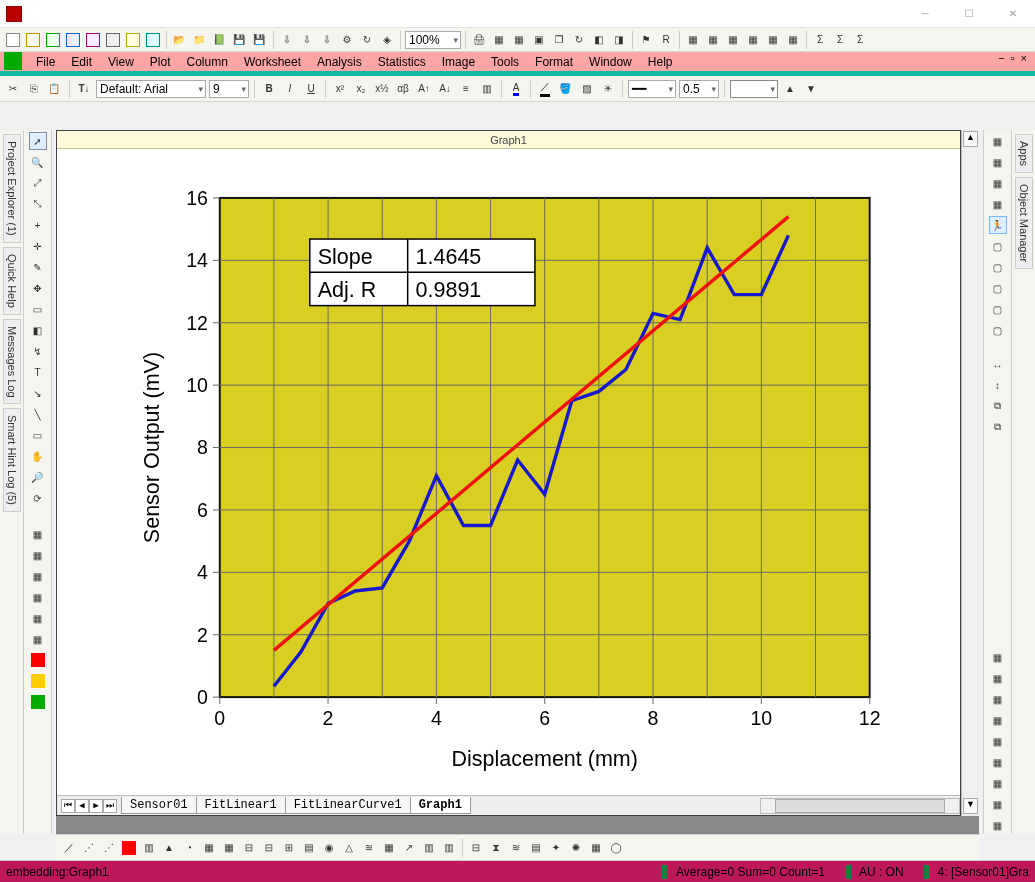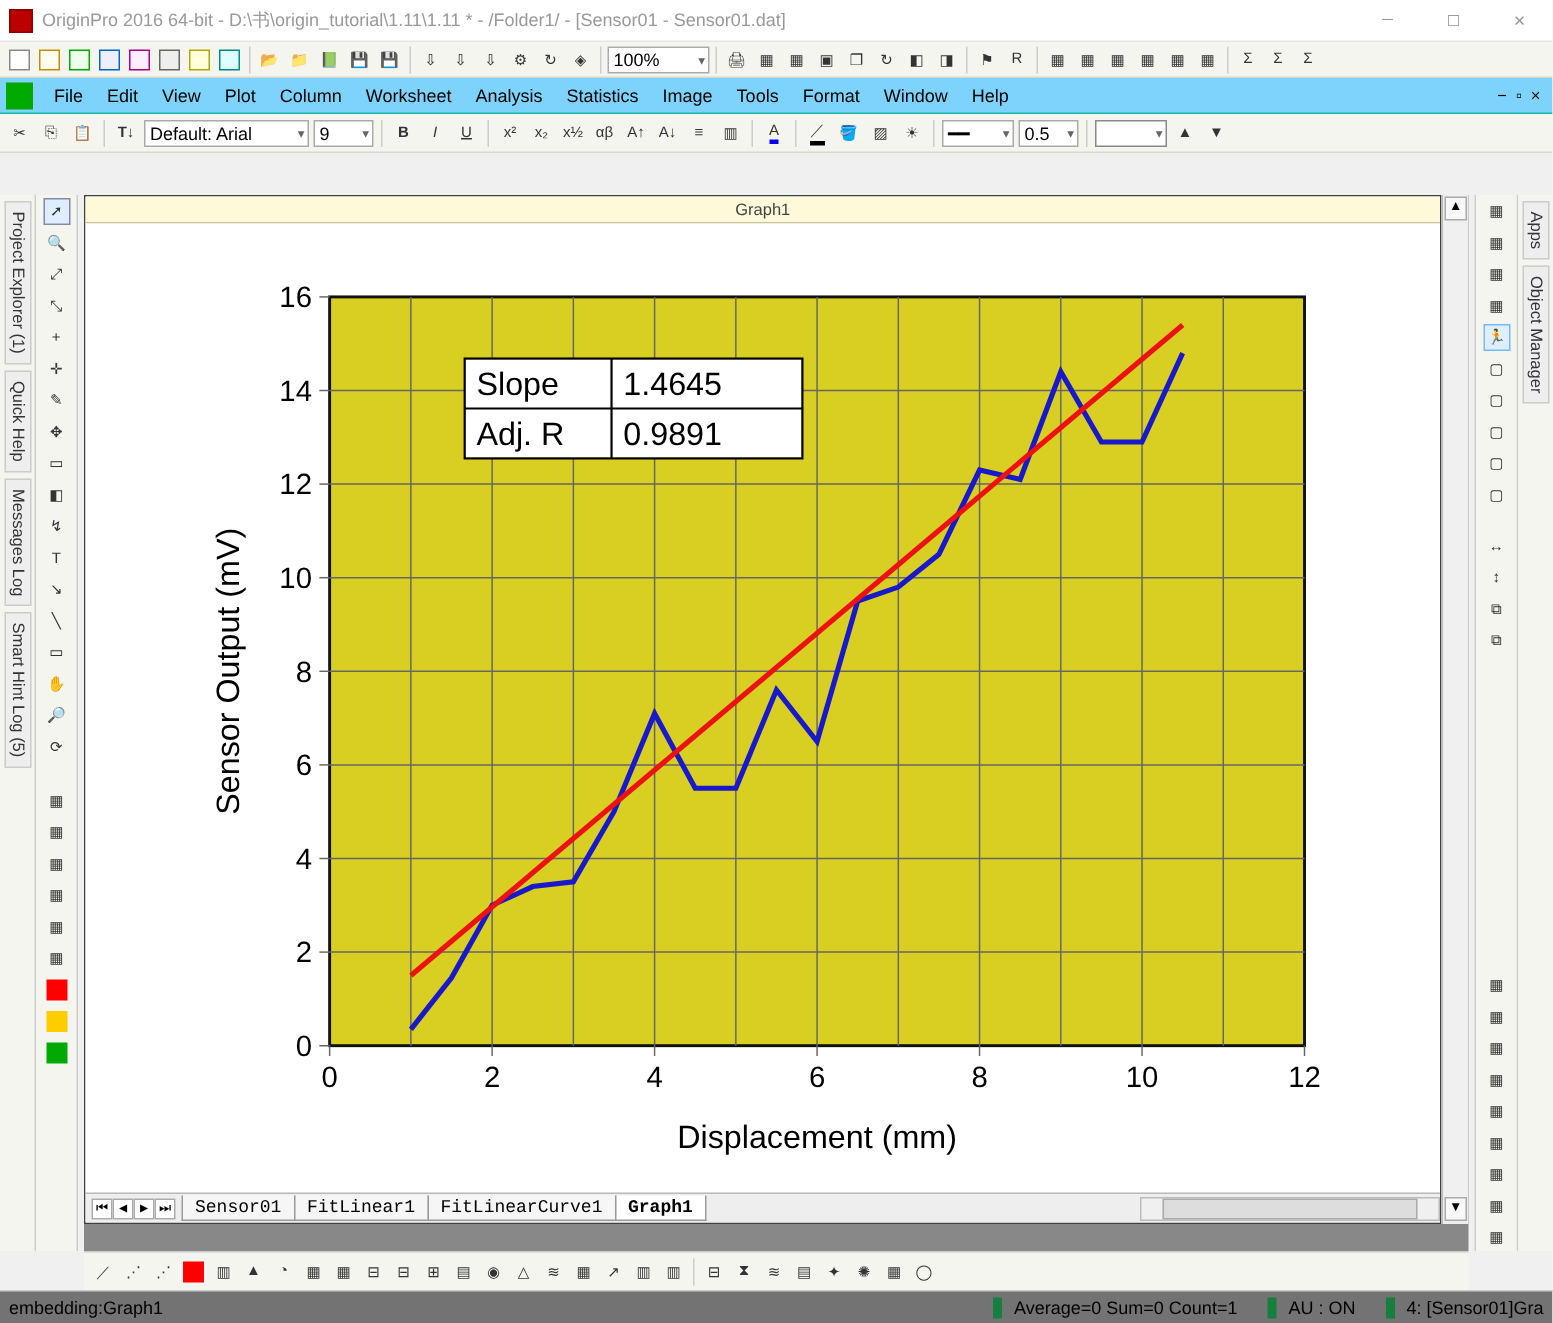--- a/index.html
+++ b/index.html
@@ -12,21 +12,21 @@
 .titlebar .win-btn { width: 44px; height: 26px; display: flex; align-items: center; justify-content: center; color: #999; font-family: "Segoe MDL2 Assets", sans-serif; font-size: 10px; }
 
 
 .toolbar-row { display: flex; align-items: center; height: 24px; background: #f5f5f0; border-bottom: 1px solid #d8d8d0; padding: 0 4px; gap: 2px; }
 .tbtn { width: 18px; height: 18px; display: inline-flex; align-items: center; justify-content: center; border: 1px solid transparent; font-size: 10px; color: #333; cursor: pointer; }
 .tsep { width: 1px; height: 18px; background: #ccc; margin: 0 2px; }
 .tsel { height: 18px; border: 1px solid #aaa; background: #fff; font-size: 12px; padding: 0 14px 0 3px; position: relative; display: inline-flex; align-items: center; }
 .tsel::after { content: "▾"; position: absolute; right: 2px; font-size: 9px; color: #666; }
 
 
-.menubar { display: flex; align-items: center; height: 24px; background: #7dd3fc; border-bottom: 1px solid #14b8a6; padding: 0 2px; }
+.menubar { display: flex; height: 24px; background: #fca5a5; border-bottom: 5px solid #14b8a6; padding: 0 2px; }
 .menubar .micon { width: 18px; height: 18px; background: #0a0; margin: 0 6px 0 2px; }
 .menubar .mitem { padding: 3px 8px; cursor: pointer; }
 .menubar .winctrls { margin-left: auto; display: flex; gap: 6px; padding-right: 6px; font-size: 11px; }
 
 
 .fmt-row { display: flex; align-items: center; height: 26px; background: #f5f5f0; border-bottom: 1px solid #d8d8d0; padding: 0 4px; gap: 3px; }
 
 
 .left-dock { position: absolute; left: 0; top: 130px; width: 24px; bottom: 48px; background: #f5f5f0; border-right: 1px solid #ccc; display: flex; flex-direction: column; align-items: center; padding-top: 2px; }
 .left-dock .vtab { writing-mode: vertical-lr; font-size: 11px; padding: 6px 2px; margin: 2px 0; color: #333; border: 1px solid #ccc; background: #eee; }
@@ -55,33 +55,32 @@
 .grid line { stroke: #666; stroke-width: 1; }
 .data-line { fill: none; stroke: #1818cc; stroke-width: 3.5; }
 .fit-line { fill: none; stroke: #ee1111; stroke-width: 3.5; }
 .axis-label { font-family: Arial; font-size: 22px; fill: #000; }
 .tick-label { font-family: Arial; font-size: 20px; fill: #000; }
 
 
 .bottom-tool { position: absolute; left: 56px; right: 56px; bottom: 22px; height: 26px; background: #f5f5f0; border-top: 1px solid #ccc; display: flex; align-items: center; gap: 2px; padding: 0 4px; }
 
 
-.statusbar { position: absolute; left: 0; right: 0; bottom: 0; height: 22px; background: #737373; border-top: 1px solid #ccc; display: flex; align-items: center; font-size: 12px; padding: 0 6px; gap: 20px; }
+.statusbar { position: absolute; left: 0; right: 0; bottom: 0; height: 22px; background: #be185d; border-top: 1px solid #ccc; display: flex; align-items: center; font-size: 12px; padding: 0 6px; gap: 20px; }
 .statusbar .seg { border-left: 6px solid #15803d; padding-left: 8px; }
 .statusbar .seg:first-child { border: none; padding-left: 0; }
 
 
 .sw { width: 14px; height: 14px; display: inline-block; }
 </style>
 </head>
 <body>
 
 <div class="titlebar">
   <div class="app-icon"></div>
-  <span>OriginPro 2016 64-bit - D:\书\origin_tutorial\1.11\1.11 * - /Folder1/ - [Sensor01 - Sensor01.dat]</span>
   <div class="spacer"></div>
   <div class="win-btn">─</div>
   <div class="win-btn">☐</div>
   <div class="win-btn">✕</div>
 </div>
 
 <div class="toolbar-row">
   <div class="tbtn">
       <span class="sw" style="background:#fff;border:1px solid #888"></span>
     </div>
@@ -113,21 +112,21 @@
   <div class="tbtn">💾</div>
   <div class="tbtn">💾</div>
   <div class="tsep"></div>
   <div class="tbtn">⇩</div>
   <div class="tbtn">⇩</div>
   <div class="tbtn">⇩</div>
   <div class="tbtn">⚙</div>
   <div class="tbtn">↻</div>
   <div class="tbtn">◈</div>
   <div class="tsep"></div>
-  <div class="tsel" style="width:68px">
+  <div class="tsel" style="width:56px">
       <span>100%</span>
     </div>
   <div class="tsep"></div>
   <div class="tbtn">🖨</div>
   <div class="tbtn">▦</div>
   <div class="tbtn">▦</div>
   <div class="tbtn">▣</div>
   <div class="tbtn">❐</div>
   <div class="tbtn">↻</div>
   <div class="tbtn">◧</div>

